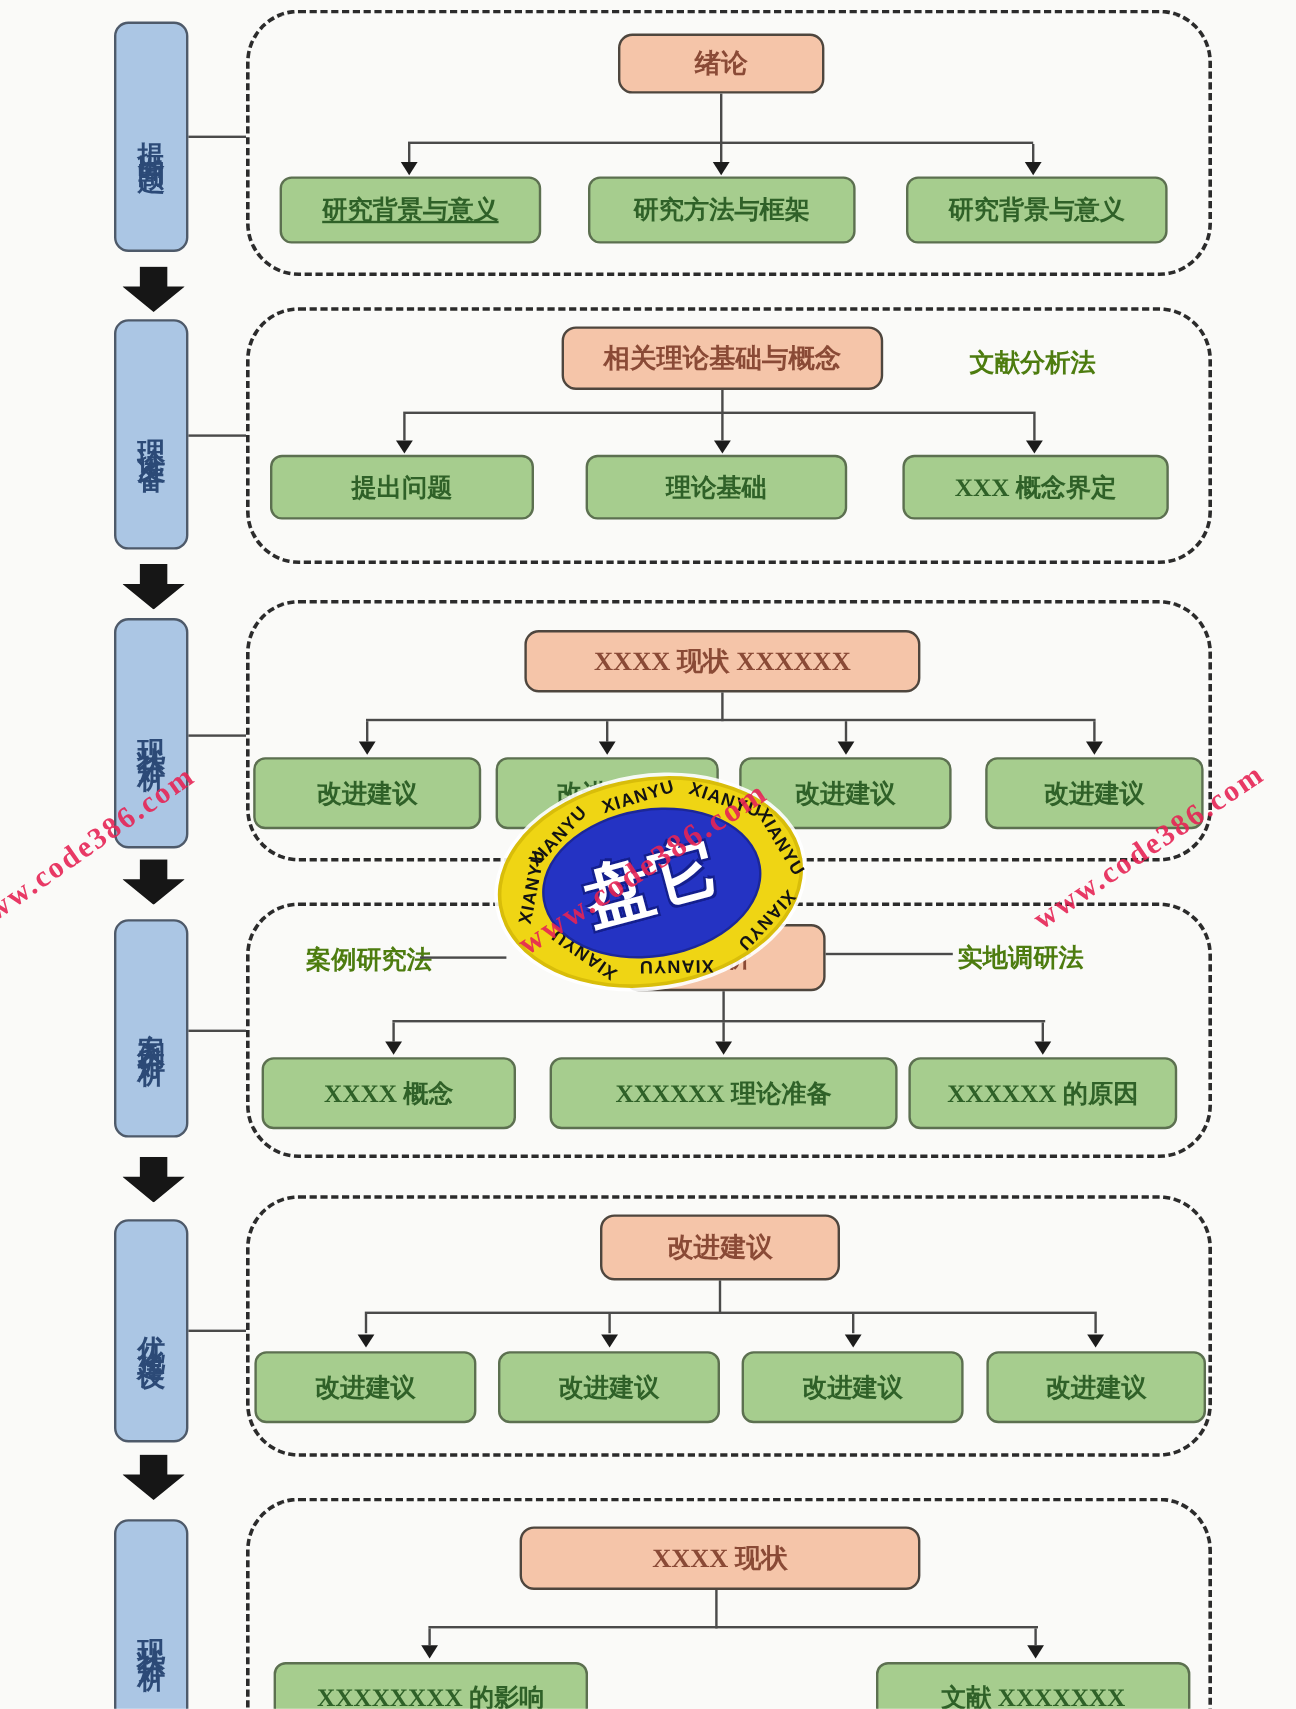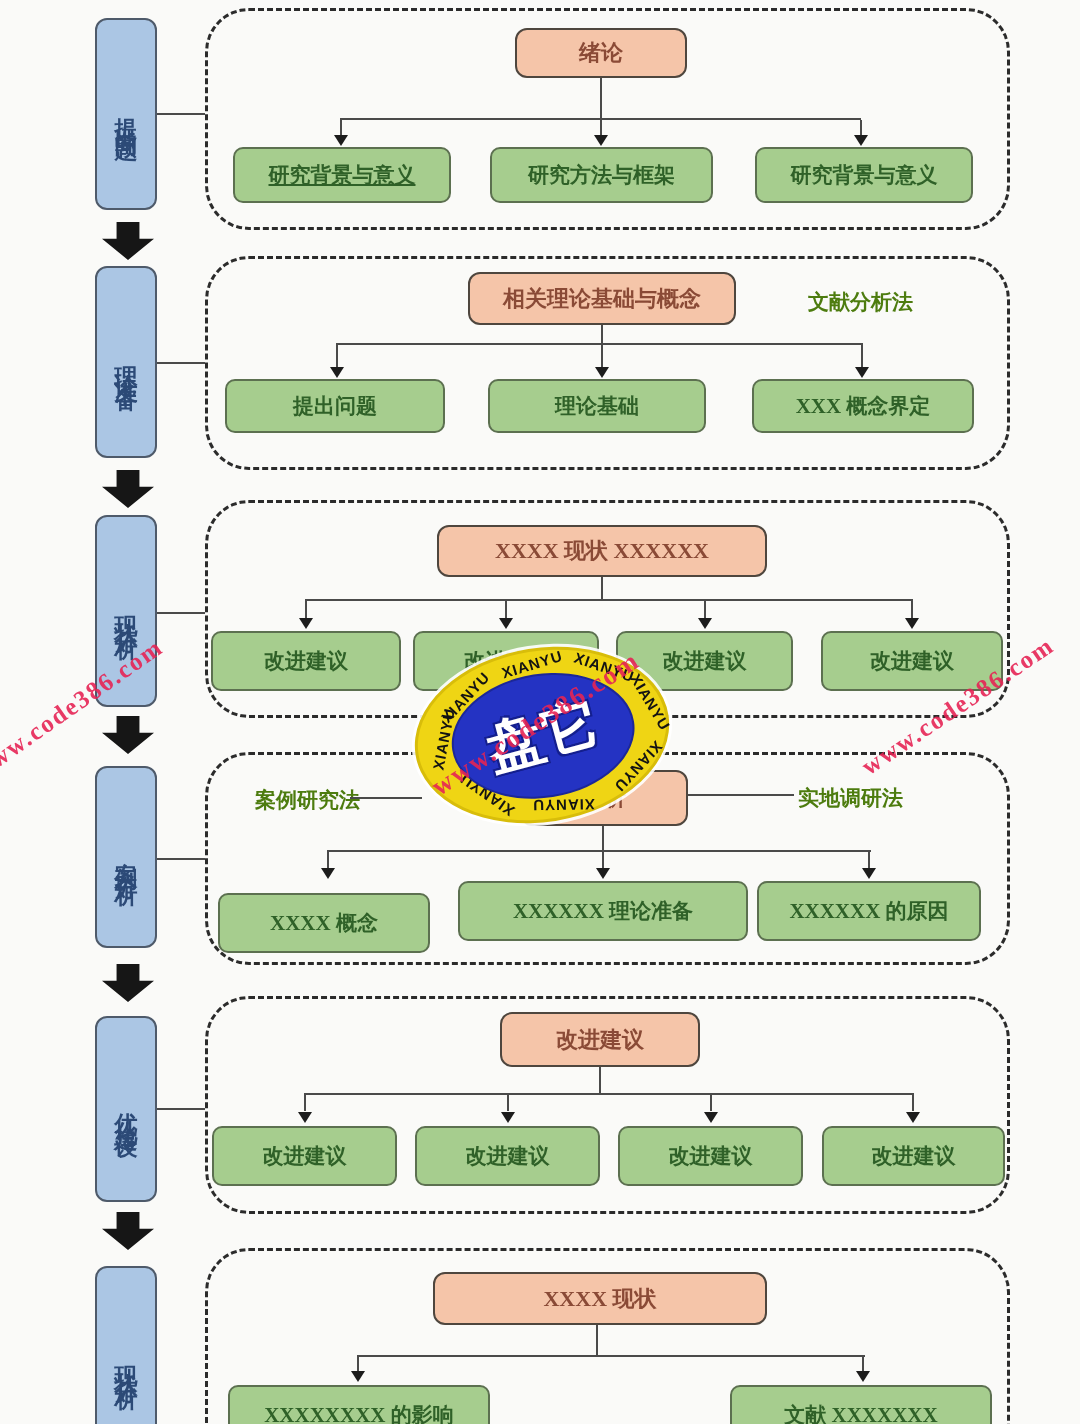--- a/index.html
+++ b/index.html
@@ -153,21 +153,21 @@
 <div class="ln" style="left:688px;top:794px;width:106px;height:2px;"></div>
 <div class="mlabel" style="left:798px;top:784px;">实地调研法</div>
 <div class="ln" style="left:602px;top:826px;width:2px;height:26px;"></div>
 <div class="ln" style="left:327px;top:850px;width:544px;height:2px;"></div>
 <div class="ln" style="left:327px;top:852px;width:2px;height:16px;"></div>
 <div class="ln" style="left:602px;top:852px;width:2px;height:16px;"></div>
 <div class="ln" style="left:868px;top:852px;width:2px;height:16px;"></div>
 <div class="ah" style="left:321px;top:868px;"></div>
 <div class="ah" style="left:596px;top:868px;"></div>
 <div class="ah" style="left:862px;top:868px;"></div>
-<div class="box greenb" style="left:218px;top:881px;width:212px;height:60px;margin-top:12px;">XXXX 概念</div>
+<div class="box greenb" style="left:218px;top:881px;width:212px;height:60px;">XXXX 概念</div>
 <div class="box greenb" style="left:458px;top:881px;width:290px;height:60px;">XXXXXX 理论准备</div>
 <div class="box greenb" style="left:757px;top:881px;width:224px;height:60px;">XXXXXX 的原因</div>
 
 <div class="box pinkb" style="left:500px;top:1012px;width:200px;height:55px;">改进建议</div>
 <div class="ln" style="left:599px;top:1067px;width:2px;height:28px;"></div>
 <div class="ln" style="left:304px;top:1093px;width:610px;height:2px;"></div>
 <div class="ln" style="left:304px;top:1095px;width:2px;height:16px;"></div>
 <div class="ln" style="left:507px;top:1095px;width:2px;height:16px;"></div>
 <div class="ln" style="left:710px;top:1095px;width:2px;height:16px;"></div>
 <div class="ln" style="left:912px;top:1095px;width:2px;height:16px;"></div>

